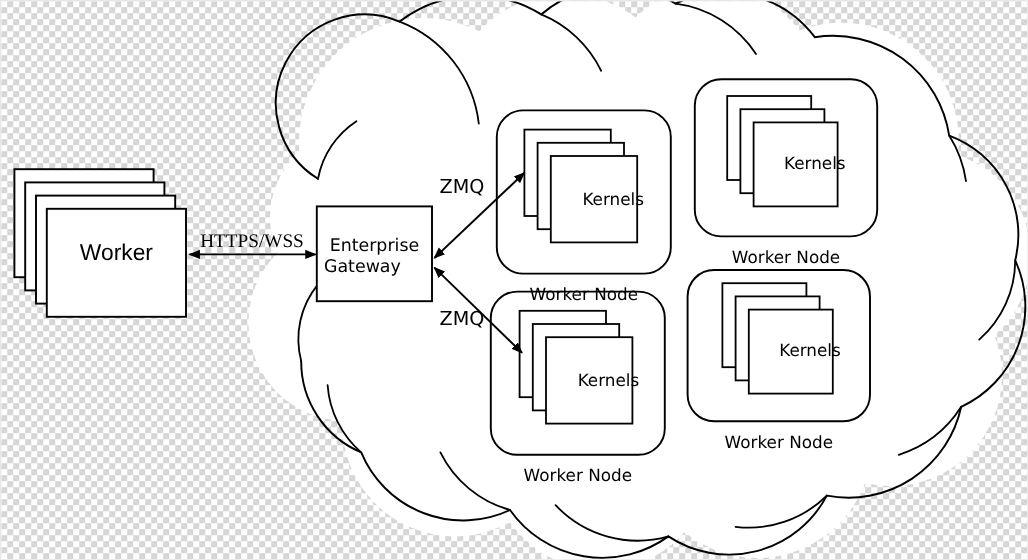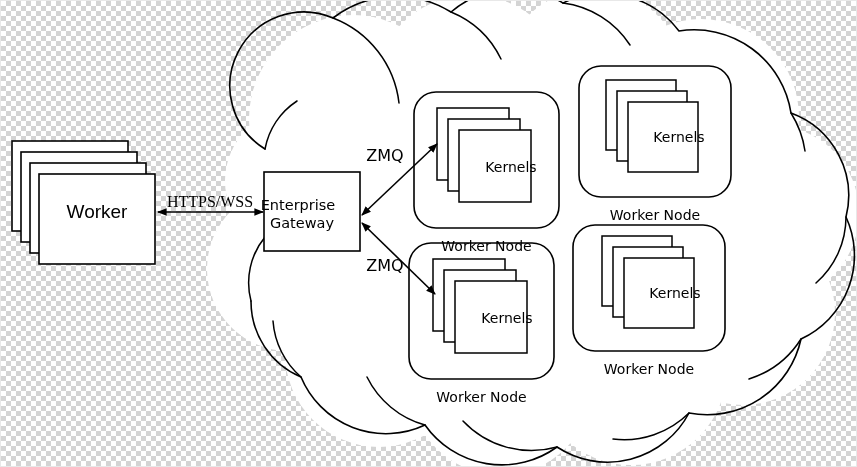--- a/index.html
+++ b/index.html
@@ -173,21 +173,21 @@
       <line x1="361" y1="214" x2="436" y2="143" stroke="#000000" stroke-width="1.6" marker-start="url(#arrowStart)" marker-end="url(#arrowEnd)"></line>
     </g>
 
     <g>
       <line x1="361" y1="222" x2="434" y2="293" stroke="#000000" stroke-width="1.6" marker-start="url(#arrowStart)" marker-end="url(#arrowEnd)"></line>
     </g>
   </svg>
 
   <div class="lbl lbl-client" style="left:38px; top:200px; width:116px;">Worker</div>
 
-  <div class="lbl lbl-gateway" style="left:249px; top:196px; width:96px;text-align:center;">Enterprise</div>
+  <div class="lbl lbl-gateway" style="left:263px; top:196px; width:96px;text-align:center;">Enterprise</div>
   <div class="lbl lbl-gateway" style="left:263px; top:214px; width:76px;">Gateway</div>
 
   <div class="lbl lbl-edge" style="left:159px; top:192px; width:100px;font-family:Liberation Serif, serif;">HTTPS/WSS</div>
 
   <div class="lbl lbl-edge" style="left:363px; top:146px; width:42px;">ZMQ</div>
 
   <div class="lbl lbl-edge" style="left:363px; top:256px; width:42px;">ZMQ</div>
 
   <div class="lbl lbl-kernels" style="left:458px; top:158px; width:72px;">Kernels</div>
   <div class="lbl lbl-worker" style="left:413px; top:205px; width:145px;">Worker Node</div>

